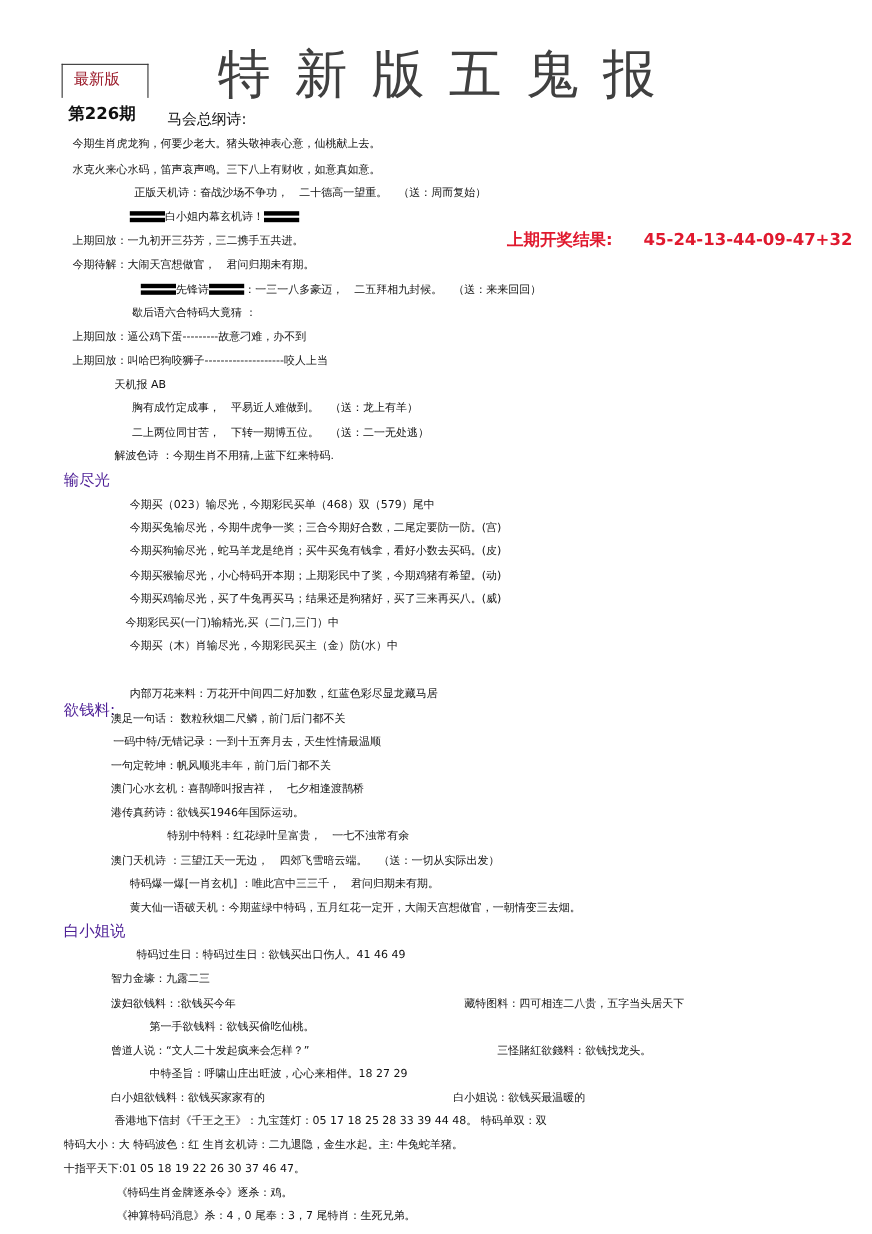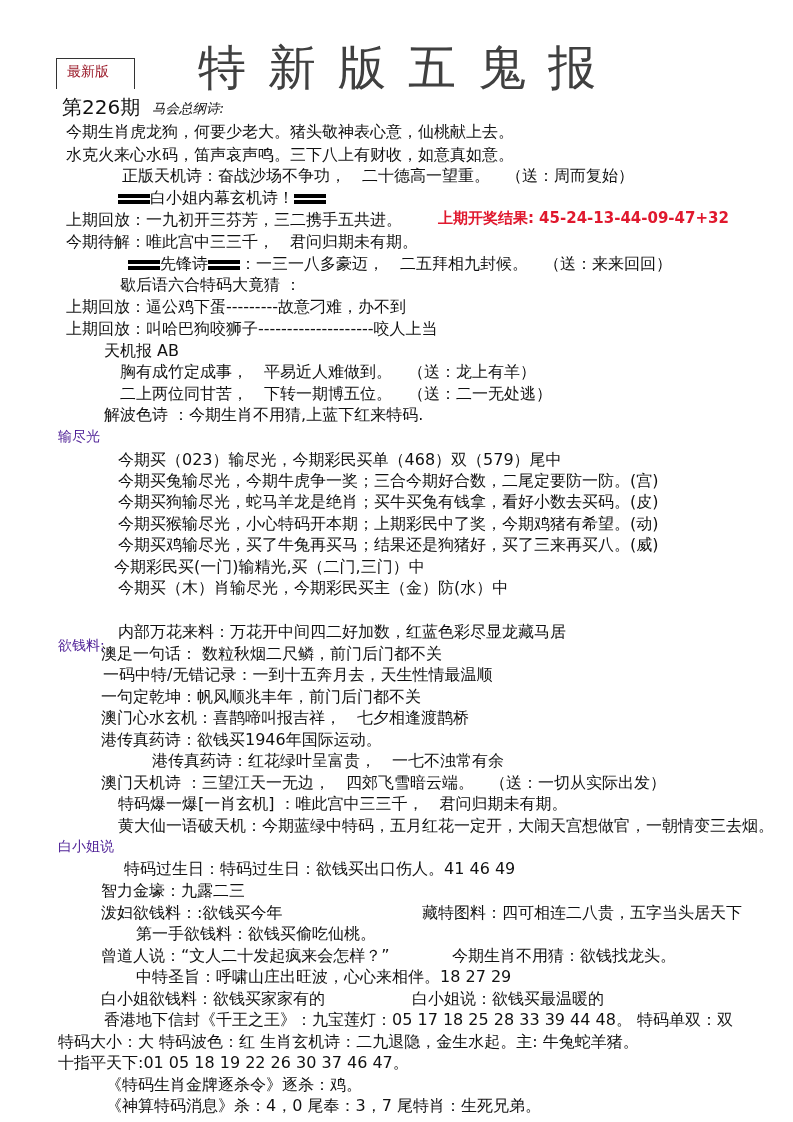--- a/index.html
+++ b/index.html
@@ -1,27 +1,27 @@
 <!DOCTYPE html>
 <html><head>
 <meta charset="utf-8">
 <style>
   html, body { margin:0; padding:0; background:#ffffff; }
   body { width:793px; height:1122px; position:relative; overflow:hidden;
          font-family:"DejaVu Sans","Liberation Sans",sans-serif; color:#111; }
   .abs { position:absolute; white-space:nowrap; }
-  .line { font-size:16px; line-height:20px; }
+  .line { font-size:10px; line-height:20px; }
   .badge { left:56px; top:58px; width:77px; height:30px; border:1px solid #333; border-bottom:none; }
   .badge span { position:absolute; left:10px; top:4px; font-size:14px; color:#9b1b2a; }
   .title { left:198px; top:36px; font-family:"DejaVu Serif","Liberation Serif",serif; font-size:48px;
            color:#404040; letter-spacing:22px; font-weight:normal; }
-  .issue { left:62px; top:94px; font-size:20px; font-weight:normal; color:#111; }
-  .issue-sub { left:152px; top:100px; font-size:13.5px;font-style:italic; }
+  .issue { left:62px; top:94px; font-size:15px; font-weight:bold; color:#111; }
+  .issue-sub { left:152px; top:100px; font-size:13.5px; }
   .section { color:#4c1d95; font-size:14px; }
-  .red-result { color:#e0192e; font-size:15px; font-weight:bold; }
+  .red-result { color:#e0192e; font-size:15px; font-weight:bold;margin-left:23px; }
   .bars { display:inline-block; width:32px; height:12px; vertical-align:middle; position:relative; }
   .bars i { position:absolute; left:0; right:0; height:4px; background:#000; }
   .bars i:nth-child(1){ top:1px; } .bars i:nth-child(2){ top:7px; }
 </style>
 </head>
 <body>
 
 <div class="abs badge">
   <span>最新版</span>
 </div>
@@ -33,21 +33,21 @@
 <div class="abs line" style="left:66px;top:145px">水克火来心水码，笛声哀声鸣。三下八上有财收，如意真如意。</div>
 <div class="abs line" style="left:122px;top:166px">正版天机诗：奋战沙场不争功，　二十德高一望重。　（送：周而复始）</div>
 <div class="abs line" style="left:118px;top:188px">
   <span class="bars"><i></i><i></i></span><span>白小姐内幕玄机诗！</span><span class="bars"><i></i><i></i></span>
 </div>
 <div class="abs line" style="left:66px;top:210px">上期回放：一九初开三芬芳，三二携手五共进。</div>
 <div class="abs" style="left:438px;top:208px">
   <span class="red-result">上期开奖结果:</span>
   <span class="red-result">45-24-13-44-09-47+32</span>
 </div>
-<div class="abs line" style="left:66px;top:232px">今期待解：唯此宫中三三千，　君问归期未有期。</div>
+<div class="abs line" style="left:66px;top:232px">今期待解：大闹天宫想做官，　君问归期未有期。</div>
 <div class="abs line" style="left:128px;top:254px">
   <span class="bars"><i></i><i></i></span><span>先锋诗</span><span class="bars"><i></i><i></i></span><span>：一三一八多豪迈，　二五拜相九封候。　（送：来来回回）</span>
 </div>
 <div class="abs line" style="left:120px;top:275px">歇后语六合特码大竟猜 ：</div>
 <div class="abs line" style="left:66px;top:297px">上期回放：逼公鸡下蛋---------故意刁难，办不到</div>
 <div class="abs line" style="left:66px;top:319px">上期回放：叫哈巴狗咬狮子--------------------咬人上当</div>
 <div class="abs line" style="left:104px;top:341px">天机报 AB</div>
 <div class="abs line" style="left:120px;top:362px">胸有成竹定成事，　平易近人难做到。　（送：龙上有羊）</div>
 <div class="abs line" style="left:120px;top:384px">二上两位同甘苦，　下转一期博五位。　（送：二一无处逃）</div>
 <div class="abs line" style="left:104px;top:405px">解波色诗 ：今期生肖不用猜,上蓝下红来特码.</div>
@@ -61,33 +61,33 @@
 <div class="abs line" style="left:114px;top:557px">今期彩民买(一门)输精光,买（二门,三门）中</div>
 <div class="abs line" style="left:118px;top:578px">今期买（木）肖输尽光，今期彩民买主（金）防(水）中</div>
 
 <div class="abs section" style="left:58px;top:637px">欲钱料:</div>
 <div class="abs line" style="left:118px;top:622px">内部万花来料：万花开中间四二好加数，红蓝色彩尽显龙藏马居</div>
 <div class="abs line" style="left:101px;top:644px">澳足一句话： 数粒秋烟二尺鳞，前门后门都不关</div>
 <div class="abs line" style="left:103px;top:665px">一码中特/无错记录：一到十五奔月去，天生性情最温顺</div>
 <div class="abs line" style="left:101px;top:687px">一句定乾坤：帆风顺兆丰年，前门后门都不关</div>
 <div class="abs line" style="left:101px;top:708px">澳门心水玄机：喜鹊啼叫报吉祥，　七夕相逢渡鹊桥</div>
 <div class="abs line" style="left:101px;top:730px">港传真药诗：欲钱买1946年国际运动。</div>
-<div class="abs line" style="left:152px;top:751px">港传真药诗：红花绿叶呈富贵，　一七不浊常有余</div>
+<div class="abs line" style="left:152px;top:751px">特别中特料：红花绿叶呈富贵，　一七不浊常有余</div>
 <div class="abs line" style="left:101px;top:773px">澳门天机诗 ：三望江天一无边，　四郊飞雪暗云端。　（送：一切从实际出发）</div>
 <div class="abs line" style="left:118px;top:794px">特码爆一爆[一肖玄机] ：唯此宫中三三千，　君问归期未有期。</div>
 <div class="abs line" style="left:118px;top:816px">黄大仙一语破天机：今期蓝绿中特码，五月红花一定开，大闹天宫想做官，一朝情变三去烟。</div>
 
 <div class="abs section" style="left:58px;top:838px">白小姐说</div>
 <div class="abs line" style="left:124px;top:859px">特码过生日：特码过生日：欲钱买出口伤人。41 46 49</div>
 <div class="abs line" style="left:101px;top:881px">智力金壕：九露二三</div>
 <div class="abs line" style="left:101px;top:903px">泼妇欲钱料：:欲钱买今年</div>
 <div class="abs line" style="left:422px;top:903px">藏特图料：四可相连二八贵，五字当头居天下</div>
 <div class="abs line" style="left:136px;top:924px">第一手欲钱料：欲钱买偷吃仙桃。</div>
 <div class="abs line" style="left:101px;top:946px">曾道人说：“文人二十发起疯来会怎样？”</div>
-<div class="abs line" style="left:452px;top:946px">今期生肖不用猜：欲钱找龙头。</div>
+<div class="abs line" style="left:452px;top:946px">三怪賭紅欲錢料：欲钱找龙头。</div>
 <div class="abs line" style="left:136px;top:967px">中特圣旨：呼啸山庄出旺波，心心来相伴。18 27 29</div>
 <div class="abs line" style="left:101px;top:989px">白小姐欲钱料：欲钱买家家有的</div>
 <div class="abs line" style="left:412px;top:989px">白小姐说：欲钱买最温暖的</div>
 <div class="abs line" style="left:104px;top:1010px">香港地下信封《千王之王》：九宝莲灯：05 17 18 25 28 33 39 44 48。 特码单双：双</div>
 <div class="abs line" style="left:58px;top:1032px">特码大小：大 特码波色：红 生肖玄机诗：二九退隐，金生水起。主: 牛兔蛇羊猪。</div>
 <div class="abs line" style="left:58px;top:1053px">十指平天下:01 05 18 19 22 26 30 37 46 47。</div>
 <div class="abs line" style="left:106px;top:1075px">《特码生肖金牌逐杀令》逐杀：鸡。</div>
 <div class="abs line" style="left:106px;top:1096px">《神算特码消息》杀：4，0 尾奉：3，7 尾特肖：生死兄弟。</div>
 
 </body></html>

